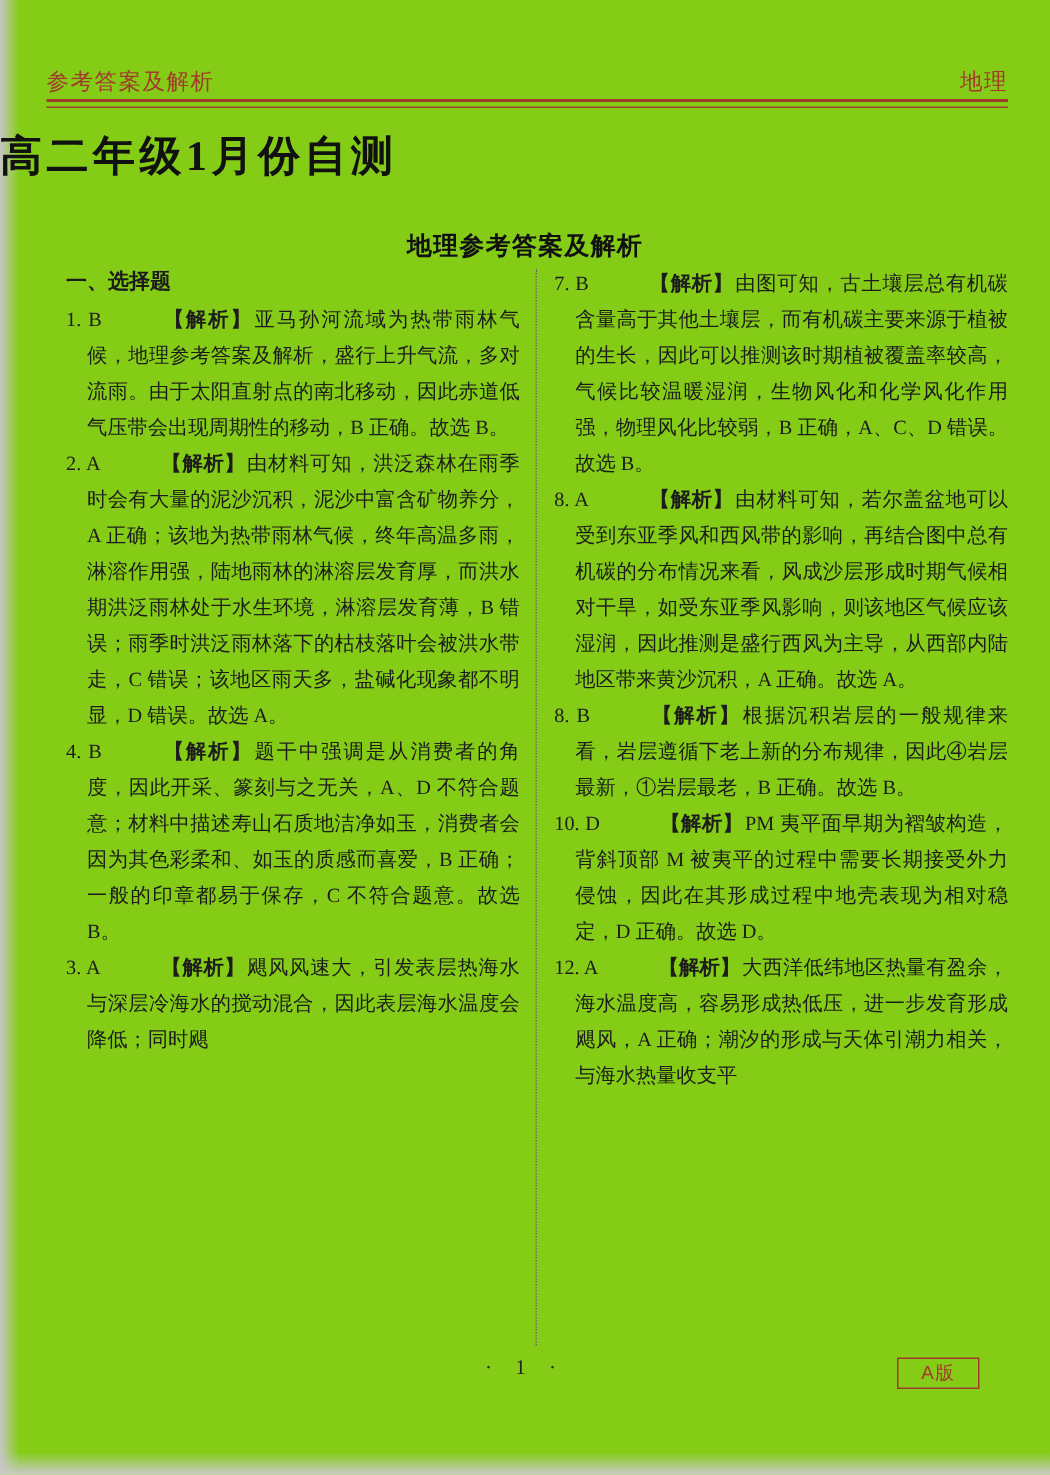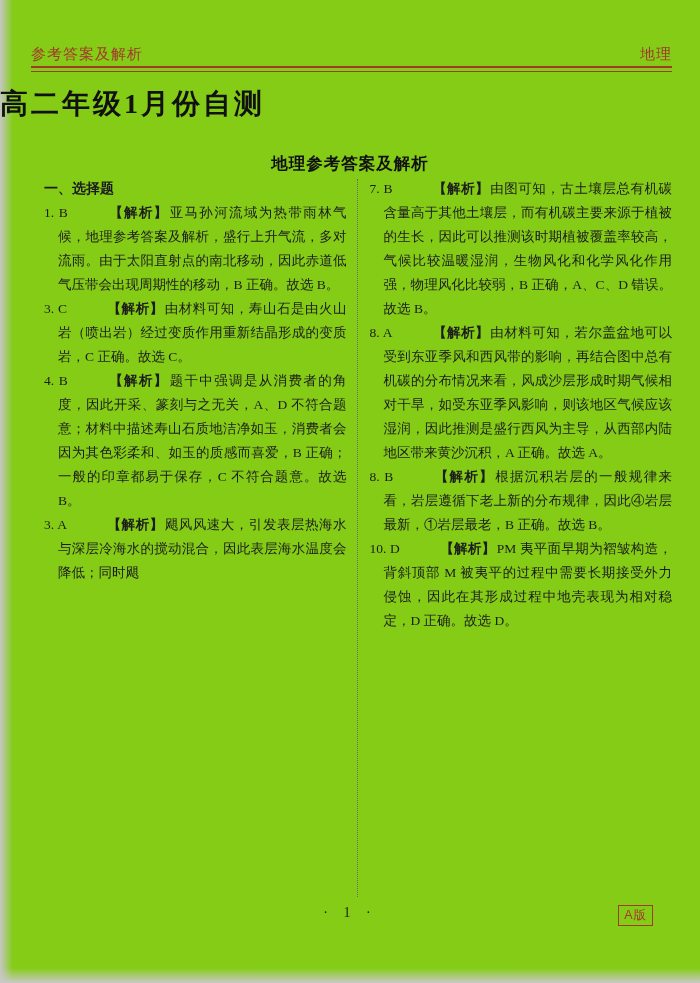--- a/index.html
+++ b/index.html
@@ -38,21 +38,21 @@
   .item .num{margin-right:9px;}
   .item .tag{font-family:"Liberation Sans","DejaVu Sans",sans-serif;
     font-weight:bold;margin-right:1px;margin-left:31px;}
   .item.cont{text-indent:0;}
 
   .page-num{position:absolute;bottom:62px;left:0;width:100%;
     text-align:center;font-size:14px;letter-spacing:6px;color:#222;}
   .badge{position:absolute;right:47px;bottom:57px;
     border:1px solid #a23a2c;color:#a23a2c;
     font-family:"Liberation Sans","DejaVu Sans",sans-serif;
-    font-size:12.5px;padding:1px 5px;letter-spacing:1px;}
+    font-size:12.5px;padding:1px 15px;letter-spacing:1px;}
 </style>
 </head>
 <body>
 
 <div class="page">
   <div class="edge-left"></div>
   <div class="edge-bottom"></div>
 
   <div class="hdr">
     <span>参考答案及解析</span>
@@ -63,41 +63,42 @@
   <div class="doc-title">高二年级1月份自测</div>
   <div class="doc-subtitle">地理参考答案及解析</div>
 
   <div class="cols">
 
     <div class="col">
       <div class="sec-head">一、选择题</div>
 
       <p class="item"><span class="num">1. B</span><span class="tag">【解析】</span><span class="txt">亚马孙河流域为热带雨林气候，地理参考答案及解析，盛行上升气流，多对流雨。由于太阳直射点的南北移动，因此赤道低气压带会出现周期性的移动，B 正确。故选 B。</span></p>
 
+      <p class="item"><span class="num">2. A</span><span class="tag">【解析】</span><span class="txt">由材料可知，洪泛森林在雨季时会有大量的泥沙沉积，泥沙中富含矿物养分，A 正确；该地为热带雨林气候，终年高温多雨，淋溶作用强，陆地雨林的淋溶层发育厚，而洪水期洪泛雨林处于水生环境，淋溶层发育薄，B 错误；雨季时洪泛雨林落下的枯枝落叶会被洪水带走，C 错误；该地区雨天多，盐碱化现象都不明显，D 错误。故选 A。</span></p>
 
-      <p class="item"><span class="num">3. C</span><span class="tag">【解析】</span><span class="txt">由材料可知，寿山石是由火山岩（喷出岩）经过变质作用重新结晶形成的变质岩，C 正确。故选 C。</span></p>
 
       <p class="item"><span class="num">4. B</span><span class="tag">【解析】</span><span class="txt">题干中强调是从消费者的角度，因此开采、篆刻与之无关，A、D 不符合题意；材料中描述寿山石质地洁净如玉，消费者会因为其色彩柔和、如玉的质感而喜爱，B 正确；一般的印章都易于保存，C 不符合题意。故选 B。</span></p>
 
 
       <p class="item"><span class="num">3. A</span><span class="tag">【解析】</span><span class="txt">飓风风速大，引发表层热海水与深层冷海水的搅动混合，因此表层海水温度会降低；同时飓</span></p>
     </div>
 
     <div class="col-divider"></div>
 
     <div class="col">
 
       <p class="item"><span class="num">7. B</span><span class="tag">【解析】</span><span class="txt">由图可知，古土壤层总有机碳含量高于其他土壤层，而有机碳主要来源于植被的生长，因此可以推测该时期植被覆盖率较高，气候比较温暖湿润，生物风化和化学风化作用强，物理风化比较弱，B 正确，A、C、D 错误。故选 B。</span></p>
 
       <p class="item"><span class="num">8. A</span><span class="tag">【解析】</span><span class="txt">由材料可知，若尔盖盆地可以受到东亚季风和西风带的影响，再结合图中总有机碳的分布情况来看，风成沙层形成时期气候相对干旱，如受东亚季风影响，则该地区气候应该湿润，因此推测是盛行西风为主导，从西部内陆地区带来黄沙沉积，A 正确。故选 A。</span></p>
 
       <p class="item"><span class="num">8. B</span><span class="tag">【解析】</span><span class="txt">根据沉积岩层的一般规律来看，岩层遵循下老上新的分布规律，因此④岩层最新，①岩层最老，B 正确。故选 B。</span></p>
 
       <p class="item"><span class="num">10. D</span><span class="tag">【解析】</span><span class="txt">PM 夷平面早期为褶皱构造，背斜顶部 M 被夷平的过程中需要长期接受外力侵蚀，因此在其形成过程中地壳表现为相对稳定，D 正确。故选 D。</span></p>
 
 
+      <p class="item"><span class="num">12. A</span><span class="tag">【解析】</span><span class="txt">大西洋低纬地区热量有盈余，海水温度高，容易形成热低压，进一步发育形成飓风，A 正确；潮汐的形成与天体引潮力相关，与海水热量收支平</span></p>
     </div>
 
   </div>
 
   <div class="page-num">· 1 ·</div>
   <div class="badge">A版</div>
 </div>
 
 </body></html>

